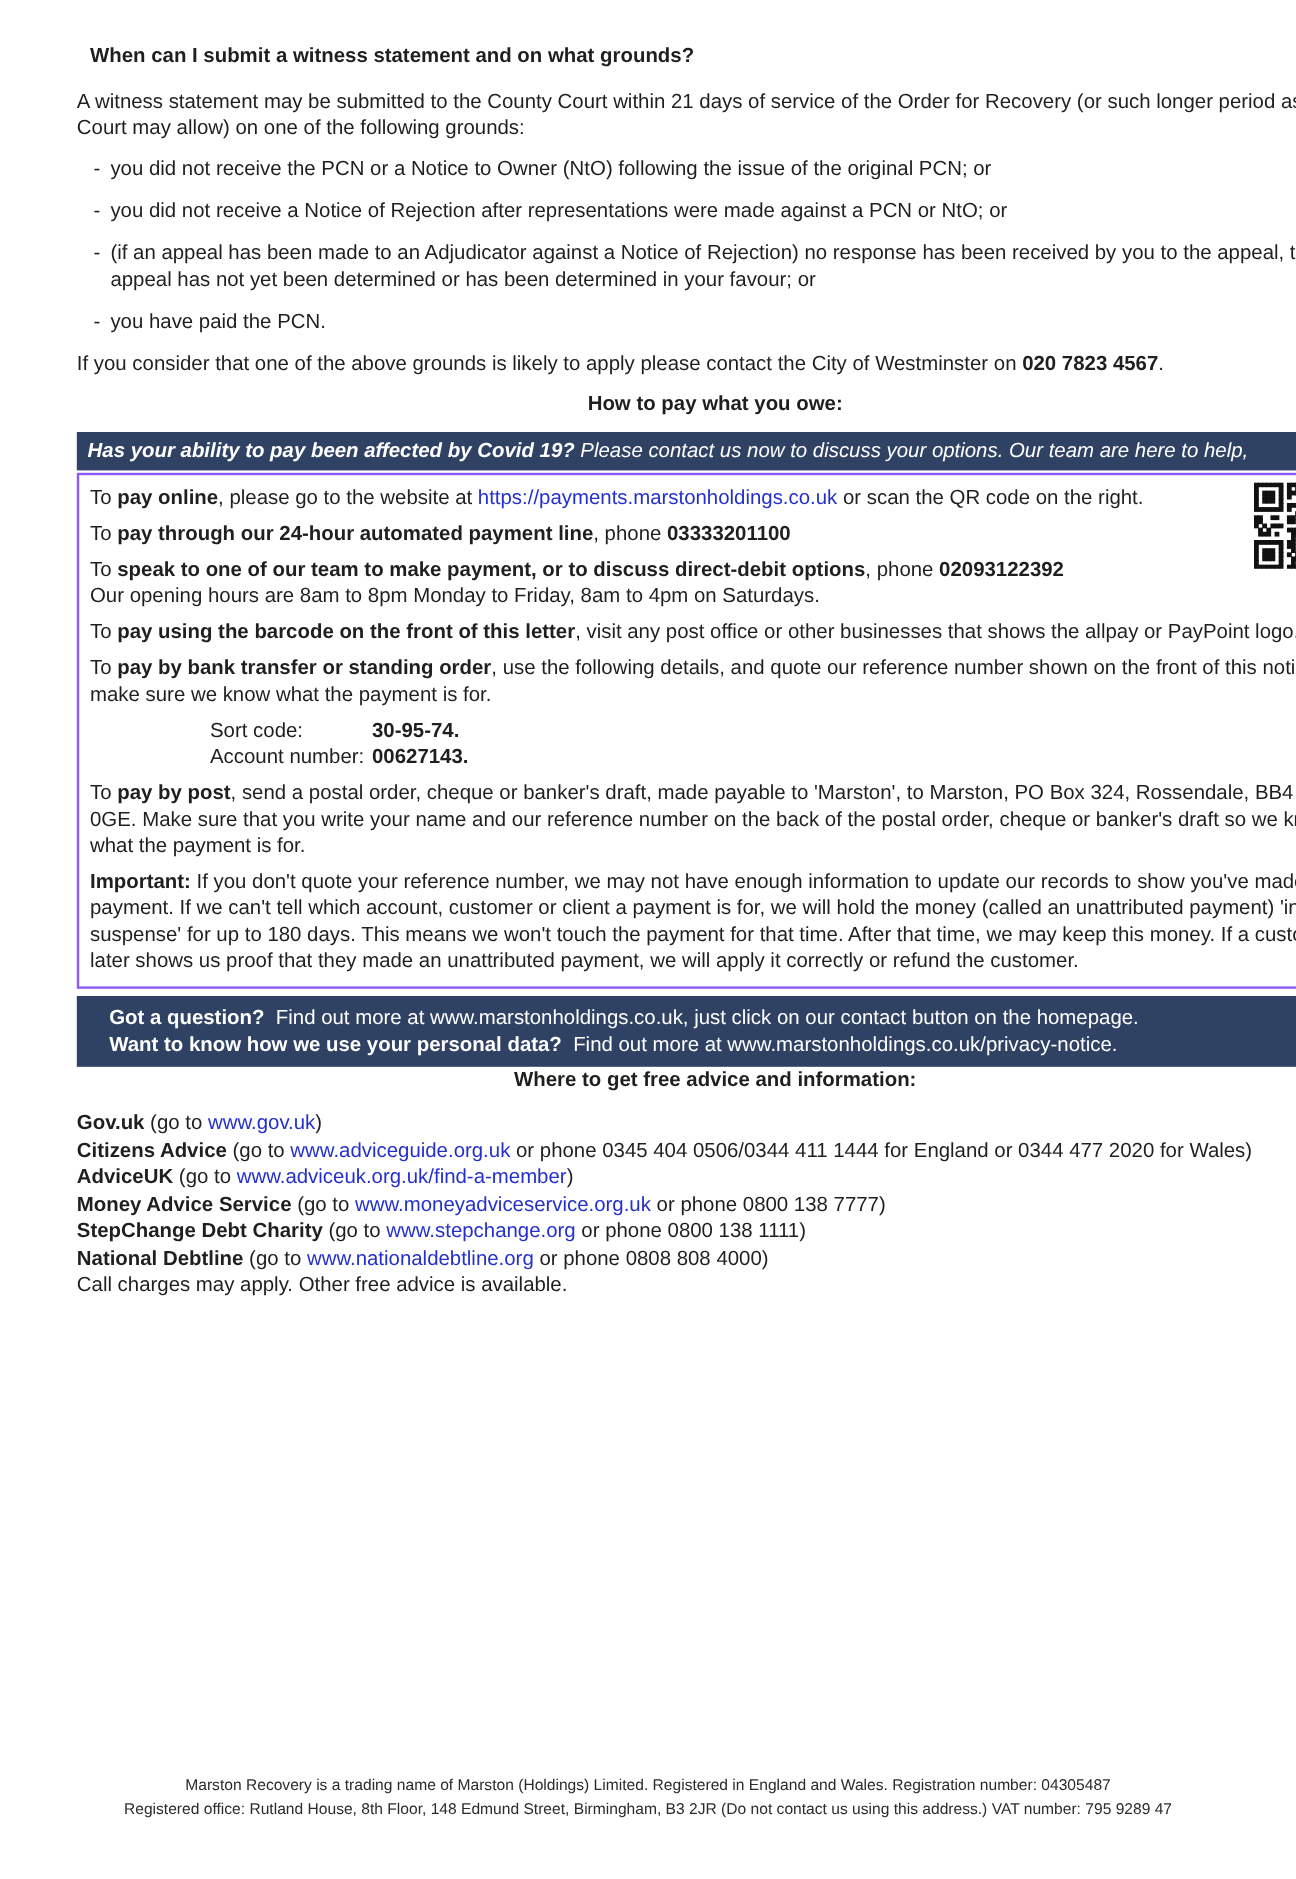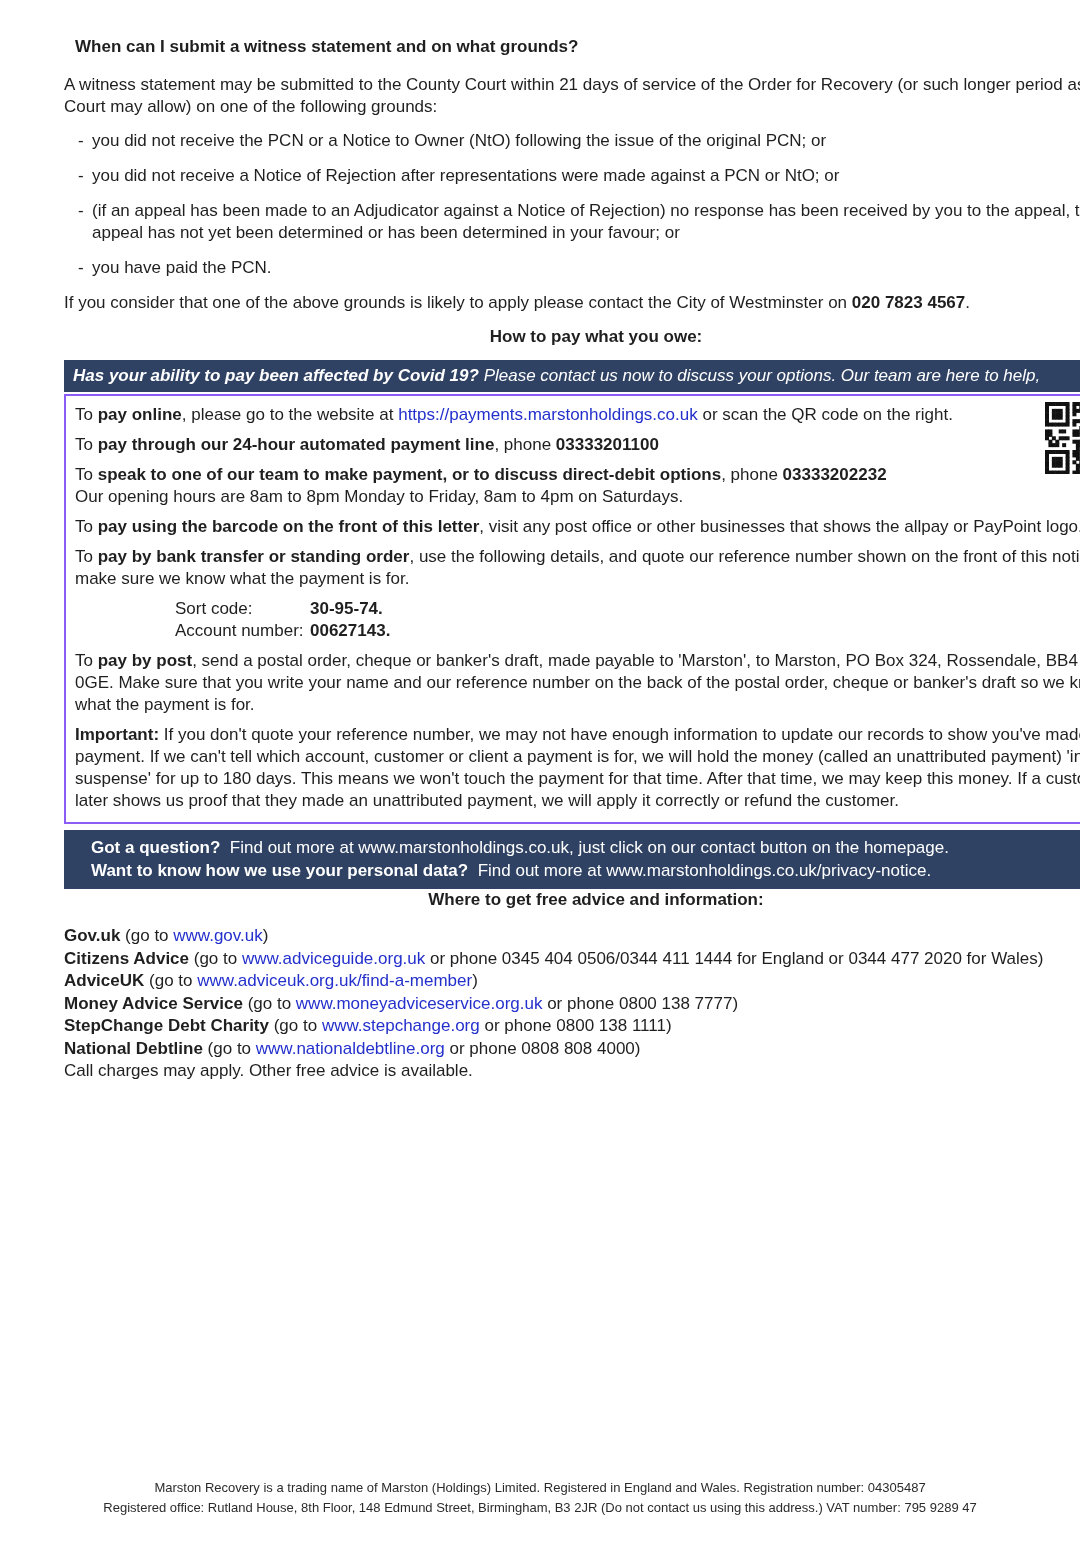--- a/index.html
+++ b/index.html
@@ -307,21 +307,21 @@
             <rect x="41.14" y="68.57" width="4" height="4" fill="#111111"></rect>
             <rect x="44.57" y="68.57" width="4" height="4" fill="#111111"></rect>
             <rect x="51.43" y="68.57" width="4" height="4" fill="#111111"></rect>
             <rect x="58.29" y="68.57" width="4" height="4" fill="#111111"></rect>
             <rect x="65.14" y="68.57" width="4" height="4" fill="#111111"></rect>
             <rect x="68.57" y="68.57" width="4" height="4" fill="#111111"></rect>
           </svg></div>
 
       <p class="para"><span>To </span><span class="b">pay online</span><span>, please go to the website at </span><a class="link">https://payments.marstonholdings.co.uk</a><span> or scan the QR code on the right.</span></p>
       <p class="para"><span>To </span><span class="b">pay through our 24-hour automated payment line</span><span>, phone </span><span class="b">03333201100</span></p>
-      <p class="para"><span>To </span><span class="b">speak to one of our team to make payment, or to discuss direct-debit options</span><span>, phone </span><span class="b">03333202232</span><br><span>Our opening hours are 8am to 8pm Monday to Friday, 8am to 4pm on Saturdays.</span></p>
+      <p class="para"><span>To </span><span class="b">speak to one of our team to make payment, or to discuss direct-debit options</span><span>, phone </span><span class="b">02093122392</span><br><span>Our opening hours are 8am to 8pm Monday to Friday, 8am to 4pm on Saturdays.</span></p>
       <p class="para"><span>To </span><span class="b">pay using the barcode on the front of this letter</span><span>, visit any post office or other businesses that shows the allpay or PayPoint logo.</span></p>
       <p class="para"><span>To </span><span class="b">pay by bank transfer or standing order</span><span>, use the following details, and quote our reference number shown on the front of this notice to make sure we know what the payment is for.</span></p>
 
       <div class="bank-details">
         <div class="bank-row">
           <span class="bank-label">Sort code:</span>
           <span class="bank-value">30-95-74.</span>
         </div>
         <div class="bank-row">
           <span class="bank-label">Account number:</span>

